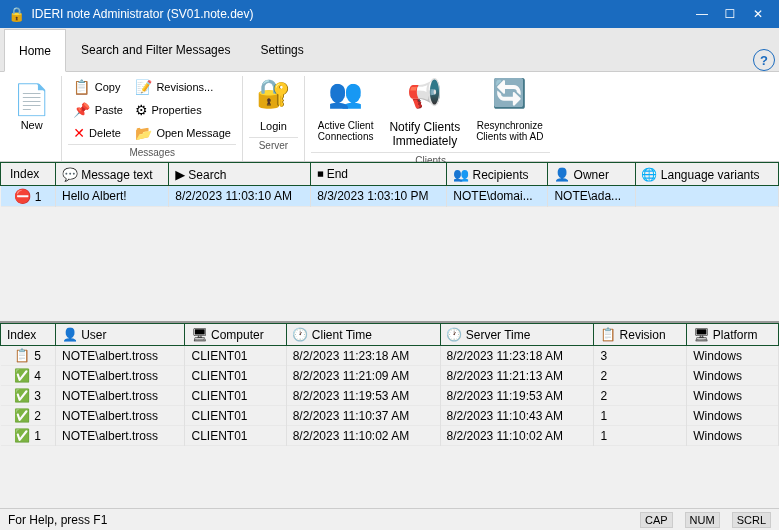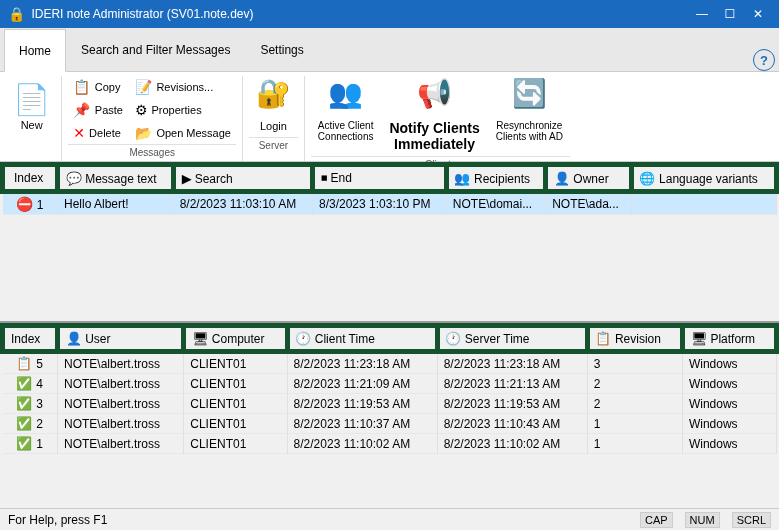--- a/index.html
+++ b/index.html
@@ -38,21 +38,21 @@
 
     
     .message-table-container { flex: 1; overflow: auto; border-bottom: 2px solid #999; min-height: 0; }
     
     
     .detail-table-container { height: 185px; overflow: auto; flex-shrink: 0; }
 
     
     .data-table { width: 100%; border-collapse: collapse; font-size: 12px; }
     .data-table thead tr { background: #f0f0f0; }
-    .data-table thead th { border: 5px solid #14532d; padding: 3px 6px; text-align: left; font-weight: normal; white-space: nowrap; cursor: pointer; user-select: none; }
+    .data-table thead th { border: 1px solid #14532d; padding: 3px 6px; text-align: left; font-weight: normal; white-space: nowrap; cursor: pointer; user-select: none; }
     .data-table thead th:first-child { width: 55px; }
     .data-table tbody tr { border-bottom: 1px solid #e8e8e8; }
     .data-table tbody tr.selected { background: #cce8ff; }
     .data-table tbody td { padding: 2px 6px; border-right: 1px solid #e0e0e0; white-space: nowrap; }
     .data-table tbody td:first-child { text-align: center; }
 
     
     .col-icon { display: inline-block; margin-right: 3px; font-size: 13px; }
 
     
@@ -146,21 +146,21 @@
   </div>
 
   <div class="ribbon-group" style="border-right:none; min-width:240px;">
     <div class="ribbon-group-content">
       <div class="ribbon-btn-large">
         <span class="btn-icon">👥</span>
         <span class="btn-label" style="font-size:10px; text-align:center;">Active Client<br>Connections</span>
       </div>
       <div class="ribbon-btn-large">
         <span class="btn-icon">📢</span>
-        <span class="btn-label" style="font-size:14px; text-align:center;font-weight:bold;">Notify Clients<br>Immediately</span>
+        <span class="btn-label" style="font-size:12px; text-align:center;">Notify Clients<br>Immediately</span>
       </div>
       <div class="ribbon-btn-large">
         <span class="btn-icon">🔄</span>
         <span class="btn-label" style="font-size:10px; text-align:center;">Resynchronize<br>Clients with AD</span>
       </div>
     </div>
     <div class="ribbon-group-label">Clients</div>
   </div>
 </div>
 

